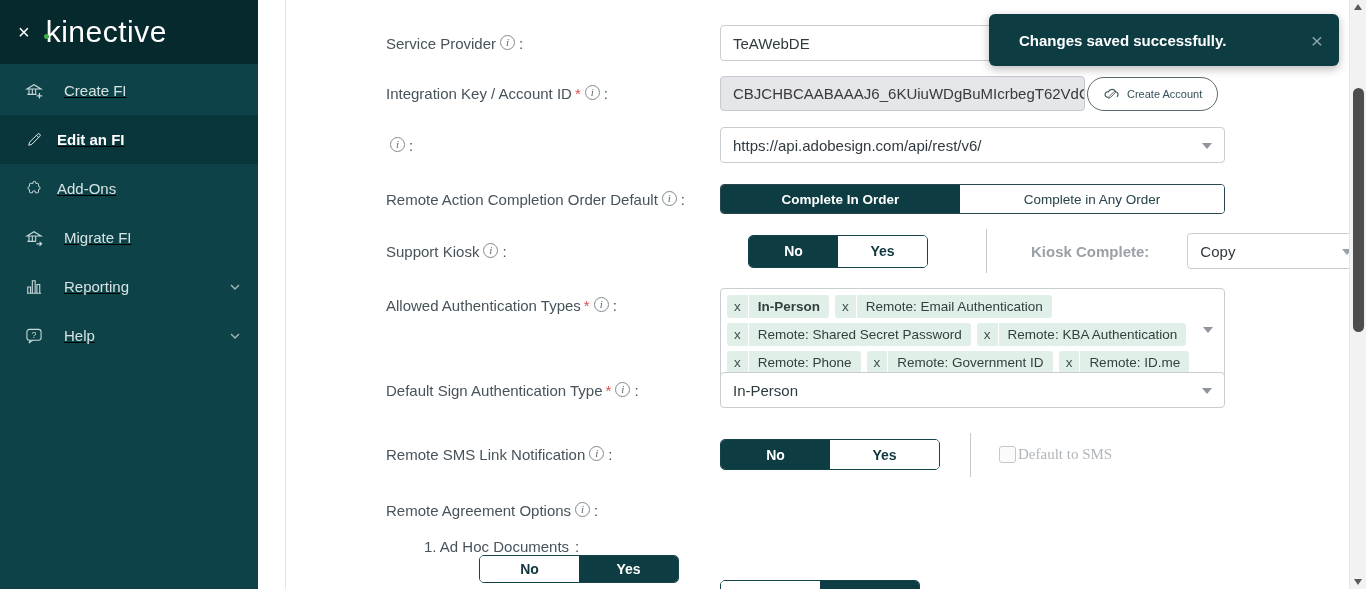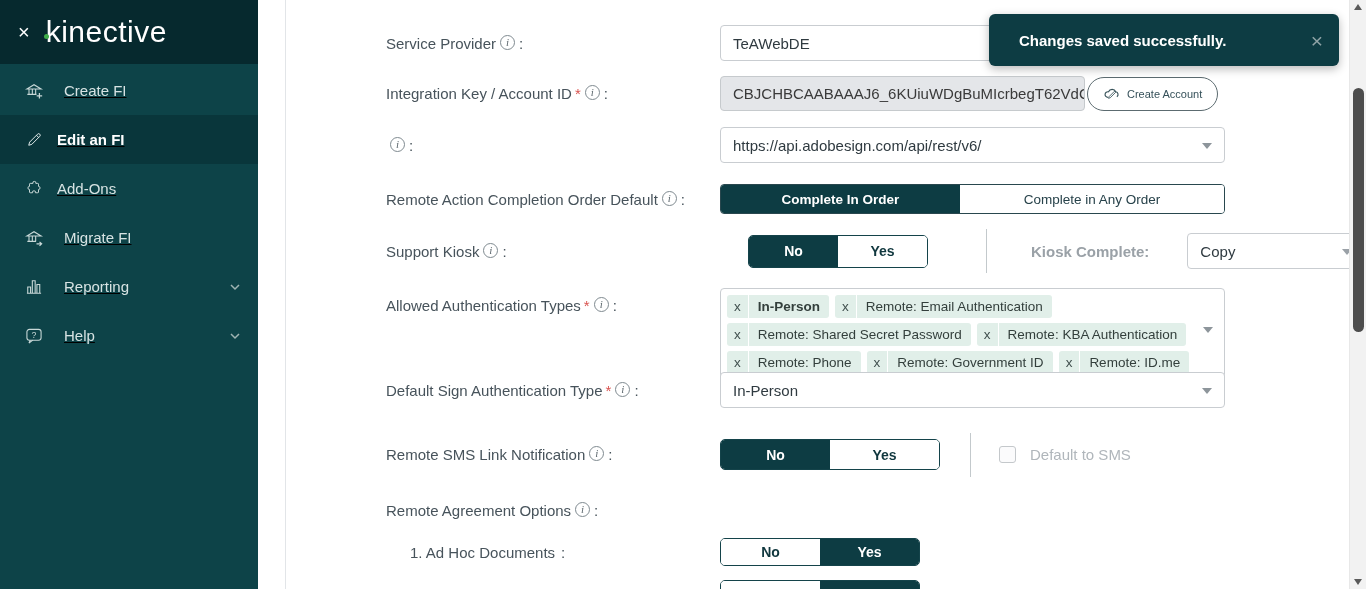--- a/index.html
+++ b/index.html
@@ -58,21 +58,21 @@
   .toggle .off { background:#fff; color:#10373e; }
   .toggle.w180 { width:180px; } .toggle.w180 .opt { width:90px; }
   .toggle.w220 { width:220px; height:31px; } .toggle.w220 .opt { width:110px; }
   .toggle.w200 { width:200px; height:28px; } .toggle.w200 .opt { width:100px; }
   .toggle.w200b { width:200px; height:34px; } .toggle.w200b .opt { width:100px; }
 
   .vdivider { width:1px; background:#c3c9cc; height:44px; margin-left:30px; flex:0 0 auto; }
   .kiosk-label { color:#9aa1a7; font-size:15px; font-weight:bold; margin-left:16px; margin-right:10px; white-space:nowrap; }
   .chk-group { display:flex; align-items:center; margin-left:28px; }
   .checkbox { width:17px; height:17px; border:1px solid #c4c8cb; border-radius:3px; background:#fbfbfc; flex:0 0 auto; }
-  .chk-label { color:#b0b6bb; font-size:15px; margin-left:14px; white-space:nowrap; }
+  .chk-label { color:#b0b6bb; font-size:15px; margin-left:2px; white-space:nowrap;font-family:Liberation Serif, serif; }
 
   .multiselect { position:relative; width:505px; min-height:84px; border:1px solid #c9cdd1; border-radius:4px;
     padding:6px 28px 6px 6px; display:flex; flex-wrap:wrap; gap:5px 6px; align-content:center; background:#fff; }
   .multiselect::after { content:""; position:absolute; right:11px; top:38px; border-left:5px solid transparent;
     border-right:5px solid transparent; border-top:6px solid #8d959b; }
   .tag { display:flex; font-size:13.5px; border-radius:3px; overflow:hidden; align-items:stretch; }
   .tag .x { background:#e1efe9; padding:4px 7px; color:#41504f; margin-right:1px; display:flex; align-items:center; cursor:pointer; }
   .tag .txt { background:#e1efe9; padding:4px 9px; color:#333f3c; display:flex; align-items:center; white-space:nowrap; }
   .tag.bold .txt { font-weight:bold; }
 
@@ -326,21 +326,21 @@
       </div>
 
       <div class="row" style="top:499px; height:22px;">
         <div class="flabel">
           <span>Remote Agreement Options</span>
           <span class="info-icon">i</span>
           <span class="colon">:</span>
         </div>
       </div>
 
-      <div class="row" style="top:538px; height:28px; left:124px;">
+      <div class="row" style="top:538px; height:28px; left:138px;flex-direction:column;">
         <div class="flabel" style="width:310px;">
           <span>1. Ad Hoc Documents</span>
           <span class="colon" style="margin-left:6px;">:</span>
         </div>
         <div class="toggle w200">
           <div class="opt off">No</div>
           <div class="opt on">Yes</div>
         </div>
       </div>
 

